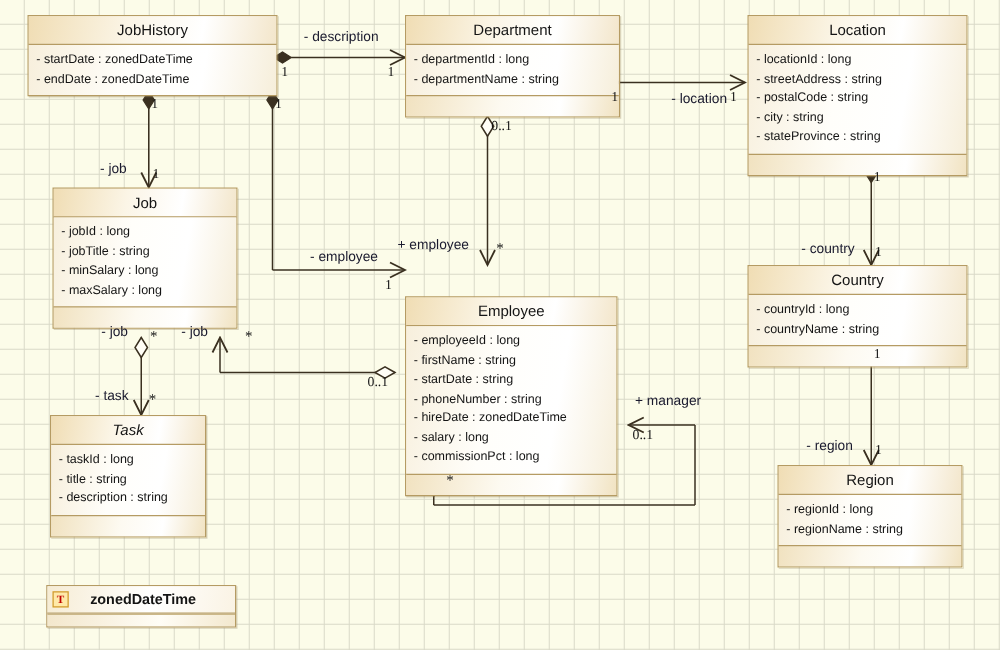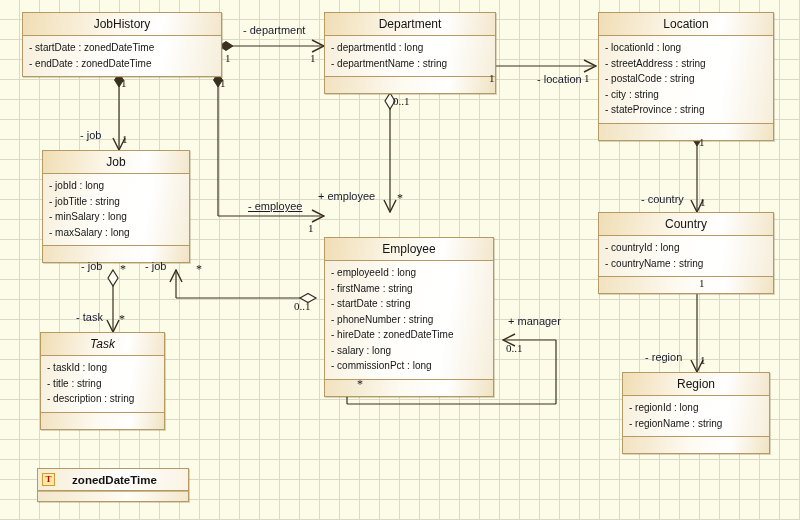--- a/index.html
+++ b/index.html
@@ -270,24 +270,24 @@
   </div>
 
   <div class="uml-type" style="left:37px; top:468px; width:152px;">
     <div class="uml-type-head">
       <span class="type-badge">T</span>
       <span class="type-name">zonedDateTime</span>
     </div>
     <div class="uml-type-body"></div>
   </div>
 
-  <div class="edge-label" style="left:243px; top:24px;">- department</div>
+  <div class="edge-label" style="left:243px; top:24px;">- description</div>
   <div class="edge-label" style="left:537px; top:41px;margin-top:32px;">- location</div>
   <div class="edge-label" style="left:80px; top:129px;">- job</div>
-  <div class="edge-label" style="left:248px; top:200px;text-decoration:underline;">- employee</div>
+  <div class="edge-label" style="left:248px; top:200px;">- employee</div>
   <div class="edge-label" style="left:318px; top:190px;">+ employee</div>
   <div class="edge-label" style="left:641px; top:193px;">- country</div>
   <div class="edge-label" style="left:645px; top:351px;">- region</div>
   <div class="edge-label" style="left:81px; top:260px;">- job</div>
   <div class="edge-label" style="left:145px; top:260px;">- job</div>
   <div class="edge-label" style="left:76px; top:311px;">- task</div>
   <div class="edge-label" style="left:508px; top:315px;">+ manager</div>
 
   <div class="mult" style="left:225px; top:52px;">1</div>
   <div class="mult" style="left:310px; top:52px;">1</div>

